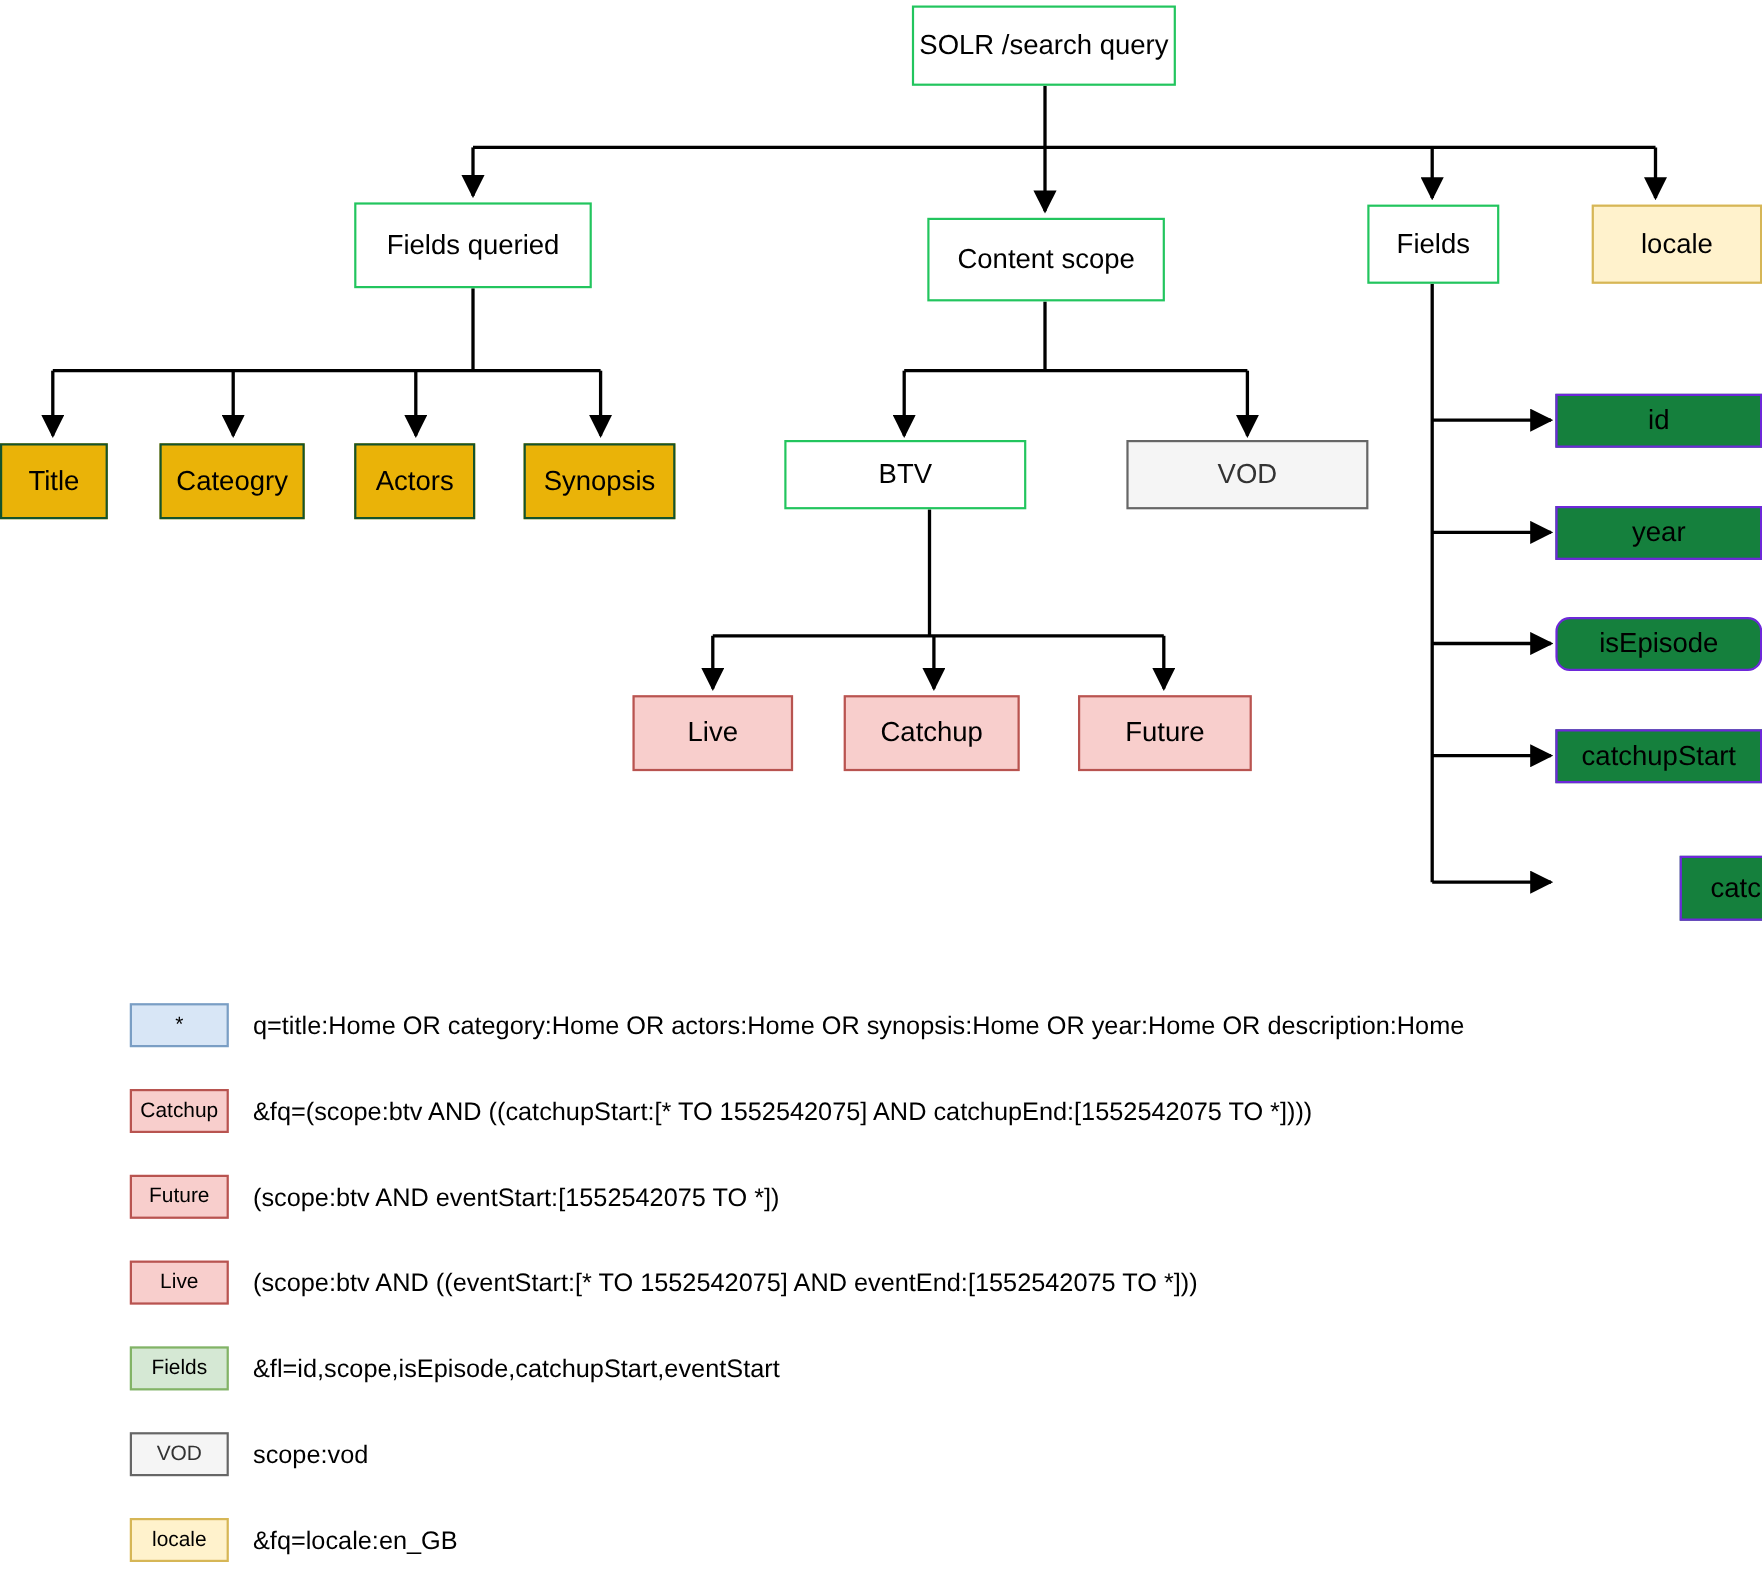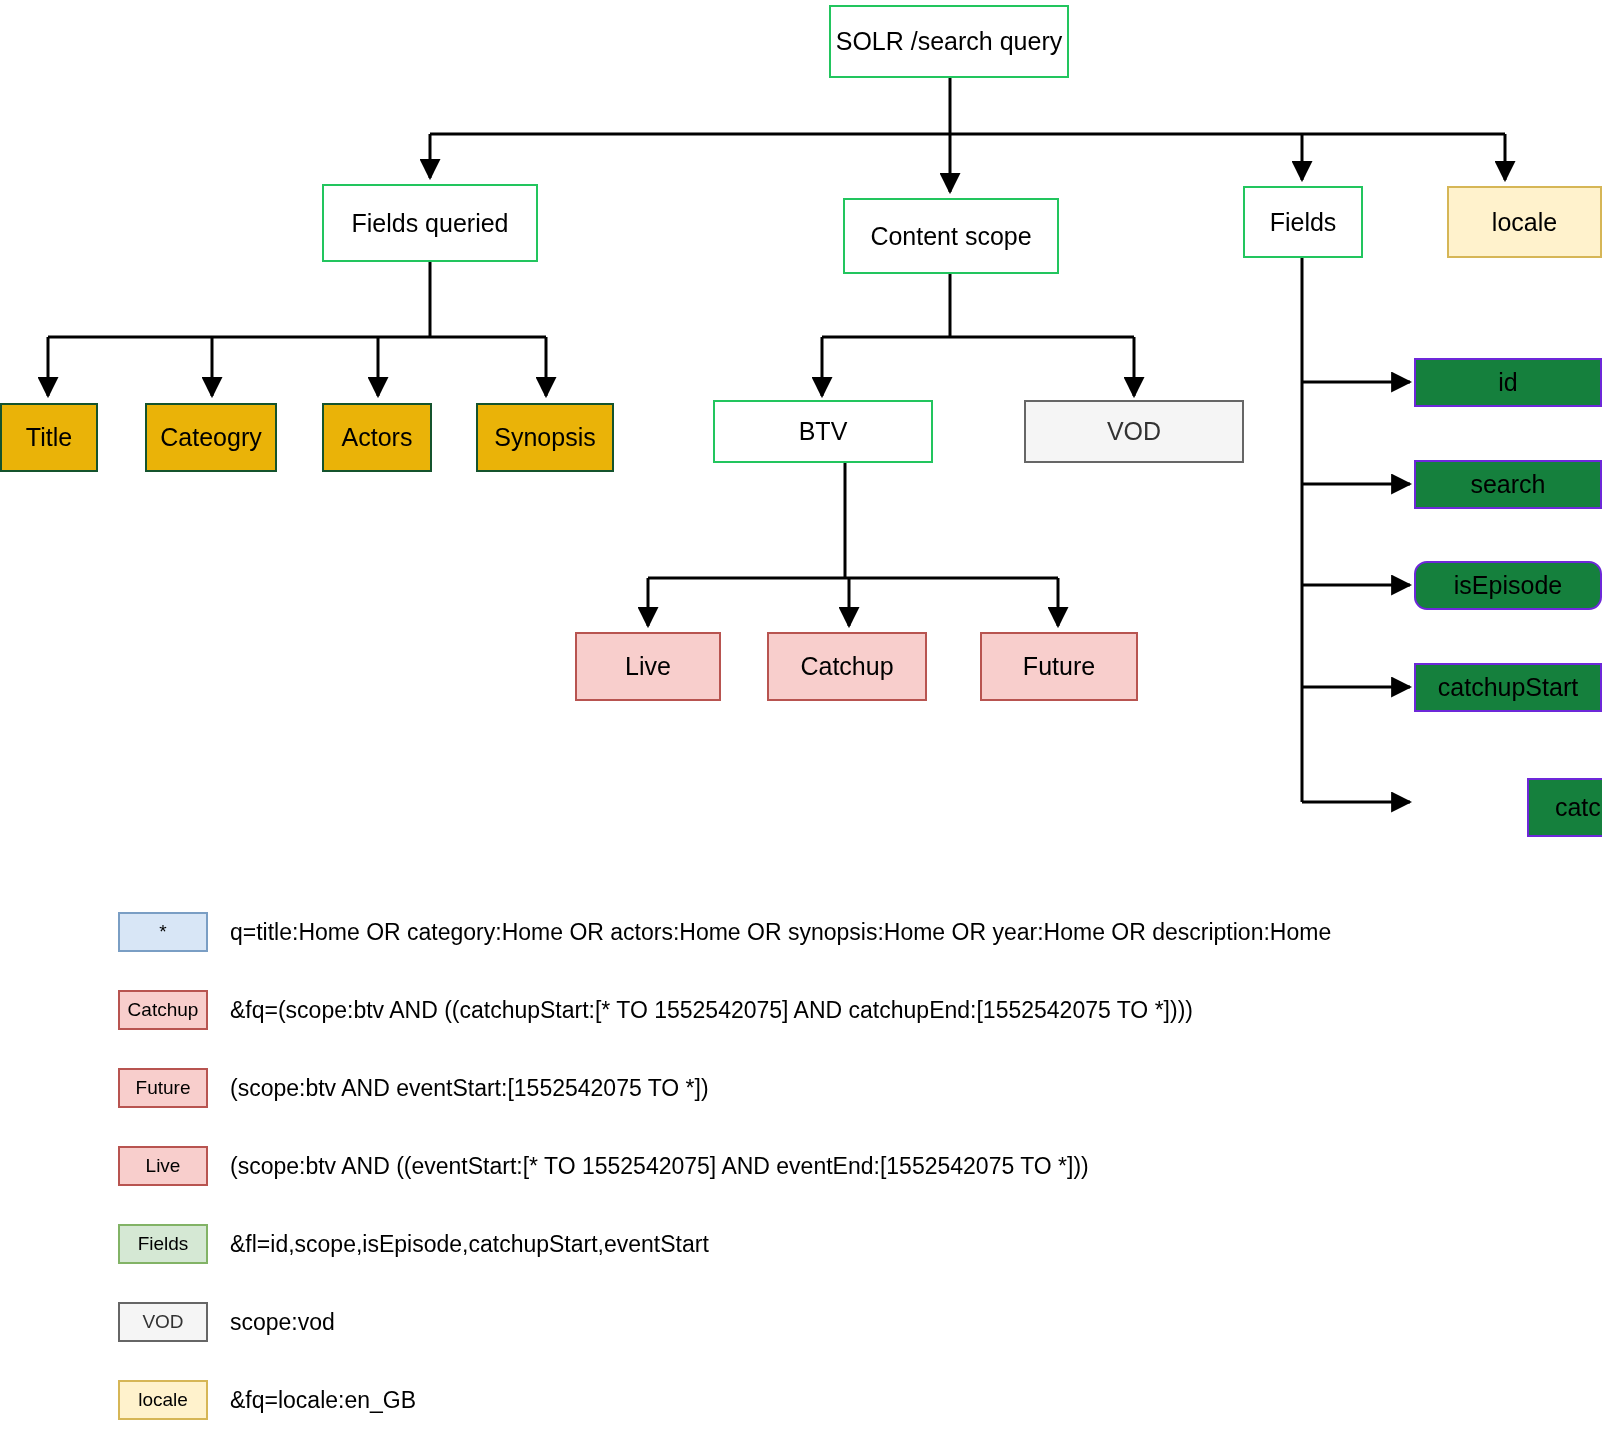--- a/index.html
+++ b/index.html
@@ -179,21 +179,21 @@
     <span>Catchup</span>
   </div>
   <div class="node red" style="left:980px; top:632px; width:158px; height:69px;">
     <span>Future</span>
   </div>
 
   <div class="node green" style="left:1414px; top:358px; width:188px; height:49px;">
     <span>id</span>
   </div>
   <div class="node green" style="left:1414px; top:460px; width:188px; height:49px;">
-    <span>search</span>
+    <span>year</span>
   </div>
   <div class="node green" style="left:1414px; top:561px; width:188px; height:49px;border-radius:13px;">
     <span>isEpisode</span>
   </div>
   <div class="node green" style="left:1414px; top:663px; width:188px; height:49px;">
     <span>catchupStart</span>
   </div>
   <div class="node green" style="left:1487px; top:778px; width:188px; height:59px;margin-left:40px;">
     <span>catchupEnd</span>
   </div>

